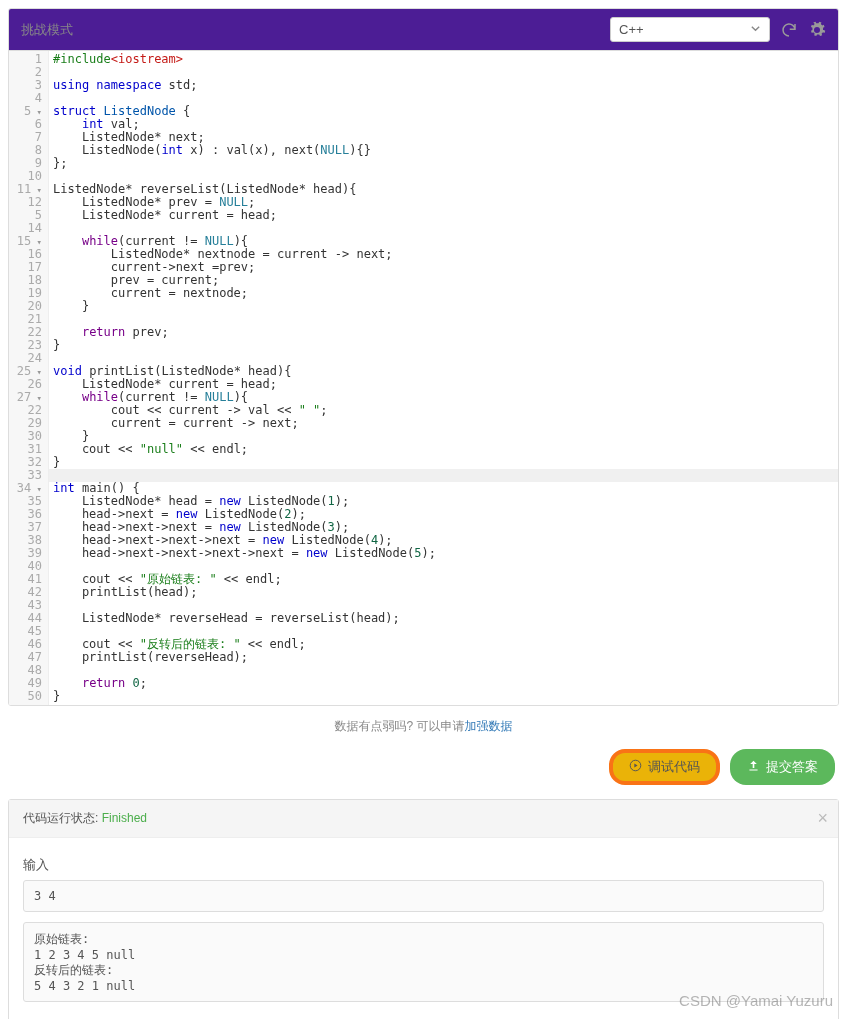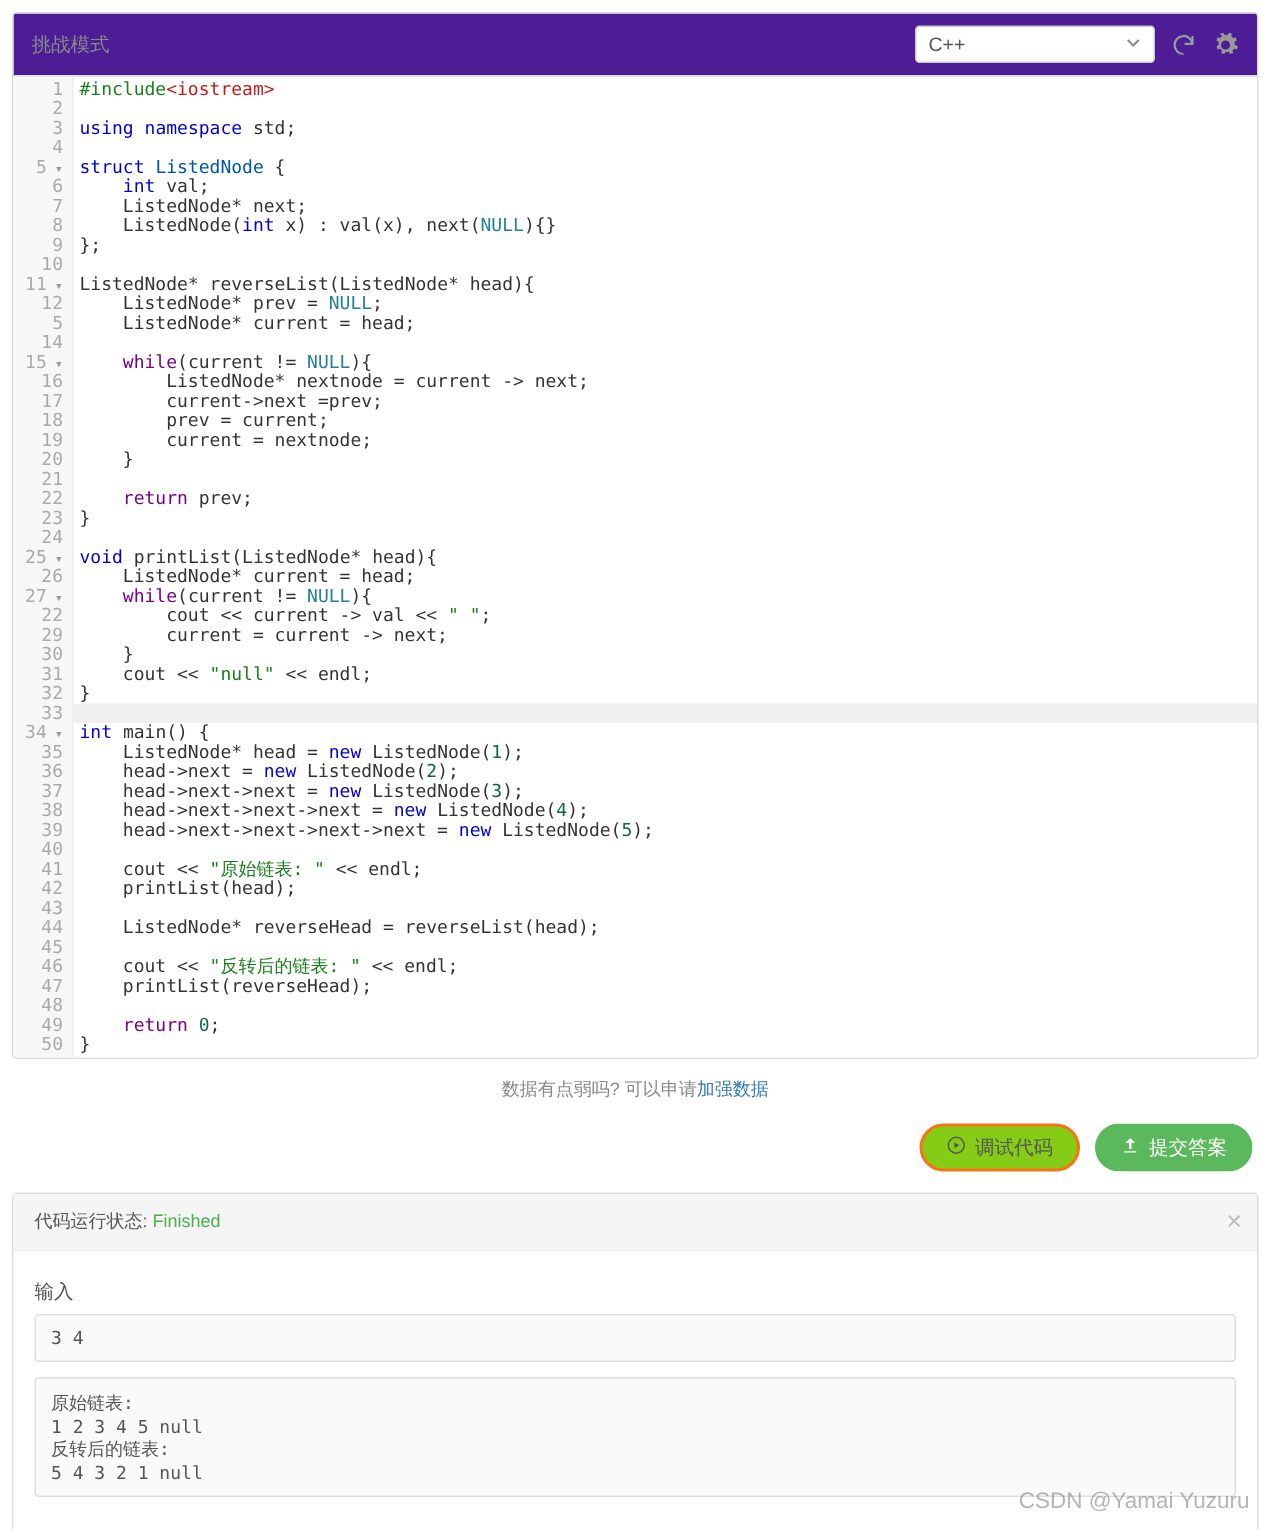--- a/index.html
+++ b/index.html
@@ -29,21 +29,21 @@
 .tok-fn  { color: #333; }
 .tok-con { color: #267f99; }
 .tok-str { color: #1a7e1a; }
 .tok-num { color: #116644; }
 
 .below-editor { padding: 4px 12px 8px; font-size: 12px; color: #888; display:flex; justify-content:center; align-items:center; }
 .below-editor a { color: #337ab7; text-decoration: none; }
 
 .action-row { padding: 6px 12px 10px; display: flex; justify-content: flex-end; gap: 10px; }
 .btn { border-radius: 16px; padding: 5px 16px; font-size: 13px; display: inline-flex; align-items: center; gap: 6px; cursor: pointer; border: 1px solid transparent; }
-.btn-debug { background: #84cc16; border: 2px solid #f97316; color: #555; }
+.btn-debug { background: #eab308; border: 4px solid #f97316; color: #555; }
 .btn-submit { background: #5cb85c; color: #fff; }
 .btn svg { width: 13px; height: 13px; }
 
 .result-panel { border: 1px solid #ddd; border-radius: 3px; margin: 4px 8px 8px; position: relative; }
 .result-header { background: #f5f5f5; border-bottom: 1px solid #eee; padding: 10px 14px; font-size: 12px; color: #555; }
 .status-val { color: #4cae4c; }
 .close-x { position: absolute; right: 10px; top: 8px; color: #bbb; font-size: 18px; cursor: pointer; }
 .result-body { padding: 14px; font-size: 13px; color: #555; }
 .io-label { margin-bottom: 6px; padding-top: 4px; }
 .io-box { border: 1px solid #ddd; border-radius: 3px; background: #fafafa; padding: 8px 10px; font-family: Consolas, Monaco, monospace; font-size: 12px; color: #555; white-space: pre-wrap; margin-bottom: 10px; }

